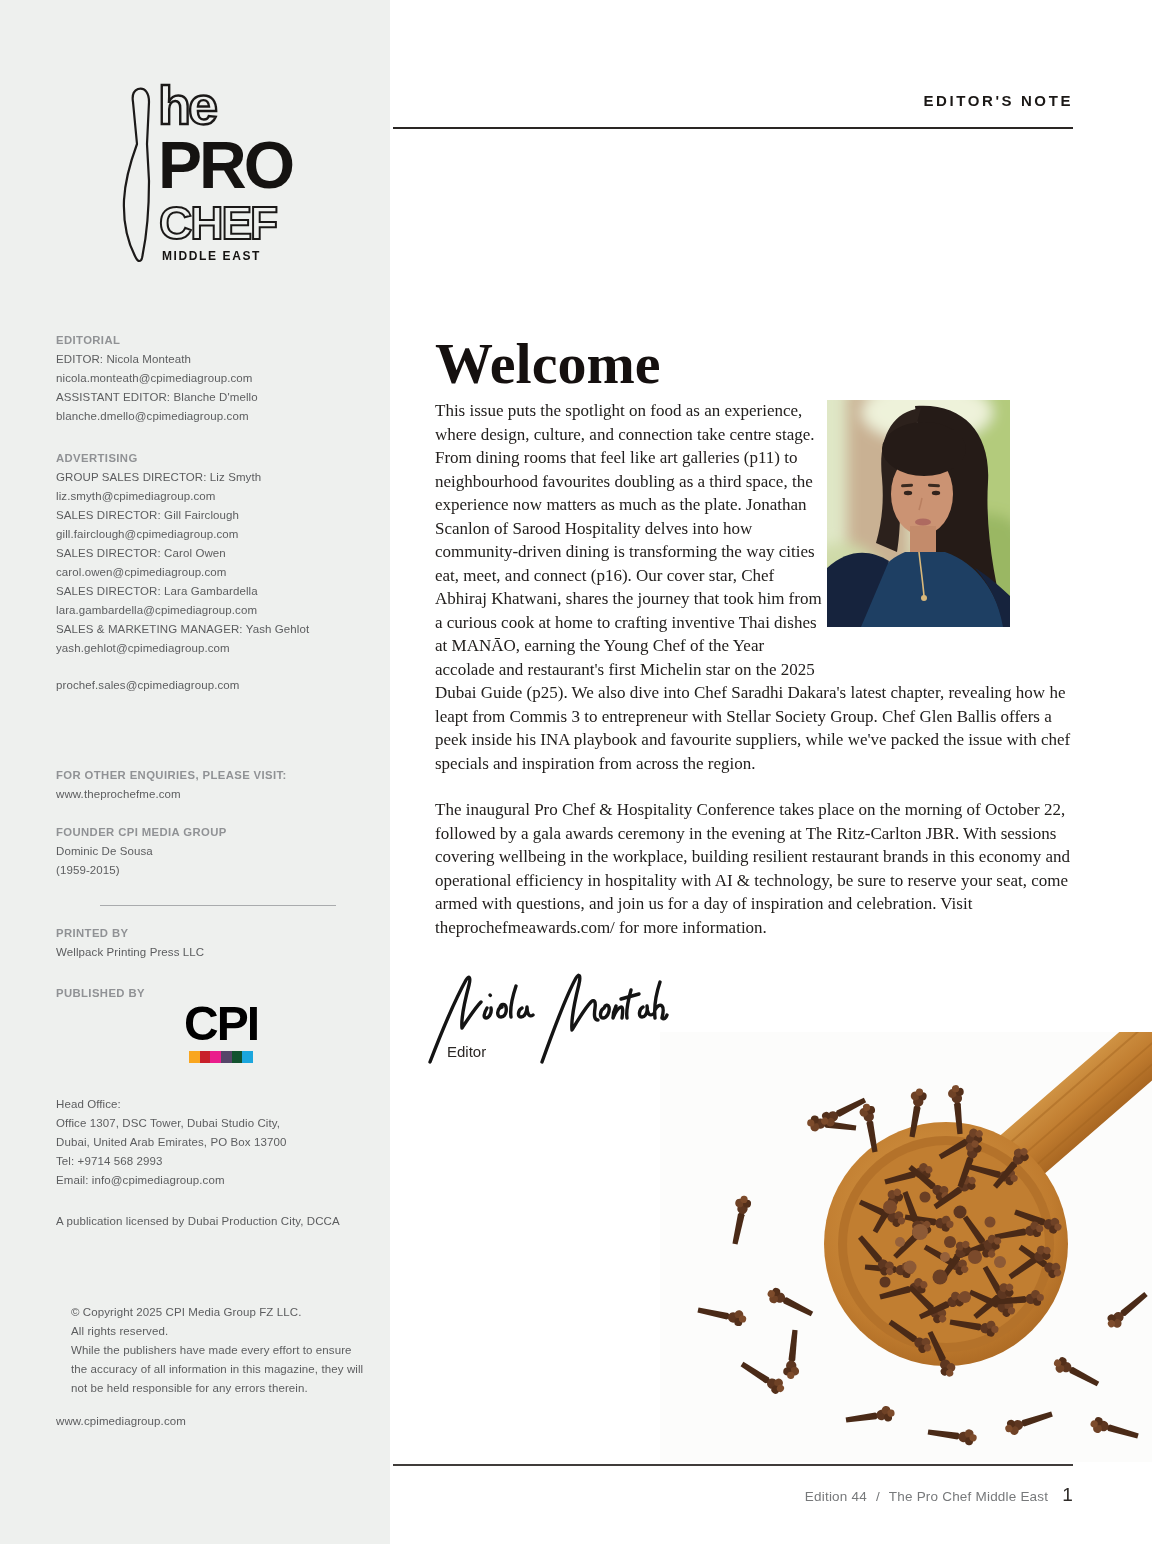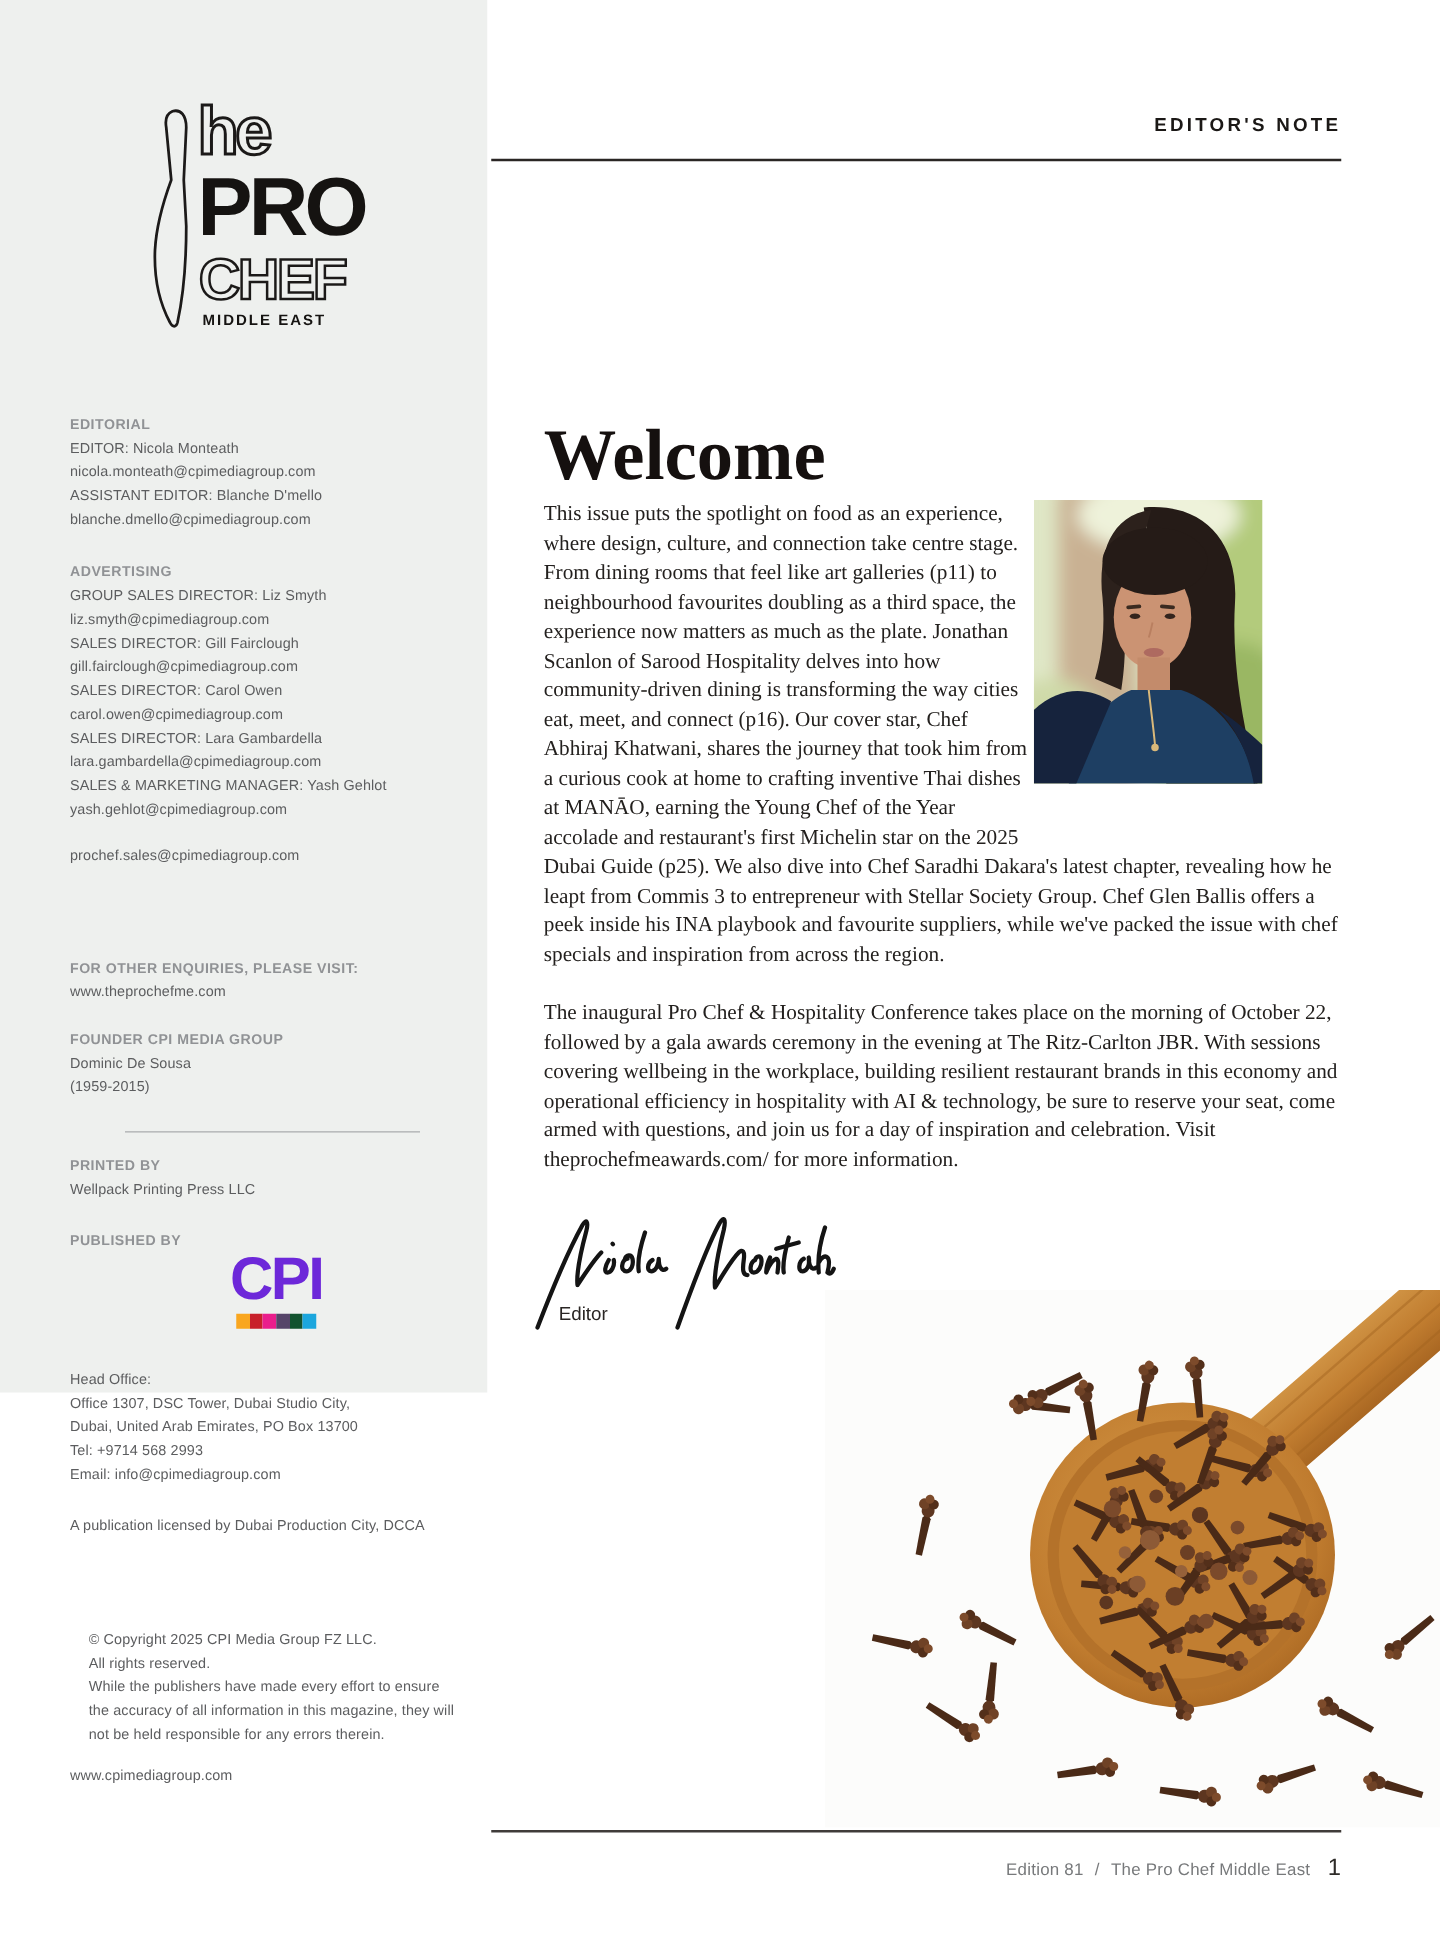--- a/index.html
+++ b/index.html
@@ -1,40 +1,40 @@
 <!DOCTYPE html>
 <html><head>
 <meta charset="utf-8">
 <style>
   html,body{margin:0;padding:0;}
   body{
     width:1152px;height:1554px;position:relative;overflow:hidden;
     background:#ffffff;font-family:"Liberation Sans",sans-serif;
   }
   
-  .sidebar{position:absolute;left:0;top:0;width:390px;height:1114px;background:#eef0ee;}
+  .sidebar{position:absolute;left:0;top:0;width:390px;height:1544px;background:#eef0ee;}
   .side-block{position:absolute;left:56px;width:330px;text-align:left;
     font-size:11.5px;line-height:19px;color:#5c5d5f;letter-spacing:.1px;}
   .side-block span{display:block;}
   .side-h{color:#909295;font-weight:700;font-size:11.3px;letter-spacing:.4px;display:block;}
   .side-divider{position:absolute;top:905px;left:100px;width:236px;height:1px;background:#a9abad;}
   
   .logo{position:absolute;left:0;top:0;width:390px;height:280px;}
   .knife{position:absolute;left:120px;top:86px;}
   .logo-he{position:absolute;left:158px;top:78px;font-size:54px;font-weight:800;letter-spacing:-3px;
     color:transparent;-webkit-text-stroke:2.4px #1b1918;line-height:1;}
   .logo-pro{position:absolute;left:158px;top:132px;font-size:66px;font-weight:900;letter-spacing:-3px;
     color:#151311;line-height:1;}
   .logo-chef{position:absolute;left:159px;top:200px;font-size:46px;font-weight:800;letter-spacing:-2px;
     color:transparent;-webkit-text-stroke:2px #1b1918;line-height:1;}
   .logo-region{position:absolute;left:162px;top:249px;font-size:12px;font-weight:700;
     letter-spacing:1.6px;color:#151311;}
   
   .cpi{position:absolute;top:1000px;left:56px;width:330px;text-align:center;}
-  .cpi-text{font-size:48px;font-weight:800;letter-spacing:-2px;color:#6d28d9;line-height:1;}
+  .cpi-text{font-size:48px;font-weight:800;letter-spacing:-2px;color:#000000;line-height:1;}
   .cpi-bar{width:64px;height:12px;margin:3px auto 0;display:flex;}
   .cpi-bar i{flex:1;display:block;}
   
   .main{position:absolute;left:390px;top:0;width:762px;height:1552px;background:#fff;}
   .kicker{position:absolute;top:92px;right:79px;font-size:15px;font-weight:800;
     letter-spacing:2.6px;color:#1b1816;}
   .rule-top{position:absolute;top:127px;left:3px;width:680px;height:2px;background:#2a2624;}
   .page-title{position:absolute;top:296px;left:45px;font-family:"Liberation Serif",serif;
     font-weight:700;font-size:58px;color:#15100f;line-height:1;}
   .body-copy{position:absolute;top:383px;left:45px;width:638px;
@@ -319,19 +319,19 @@
       <use href="#cl" transform="translate(392,382) rotate(162)"></use>
       <use href="#cl" transform="translate(438,352) rotate(208)"></use>
       <use href="#cl" transform="translate(478,404) rotate(196)"></use>
       <use href="#cl" transform="translate(486,262) rotate(140)"></use>
       <use href="#cl" transform="translate(268,400) rotate(8)"></use>
     </svg>
   </div>
 
   <div class="rule-bottom"></div>
   <div class="footer">
-    <span>Edition 81</span>
+    <span>Edition 44</span>
     <span>/</span>
     <span>The Pro Chef Middle East</span>
     <span class="pageno">1</span>
   </div>
 
 </section>
 
 </body></html>

